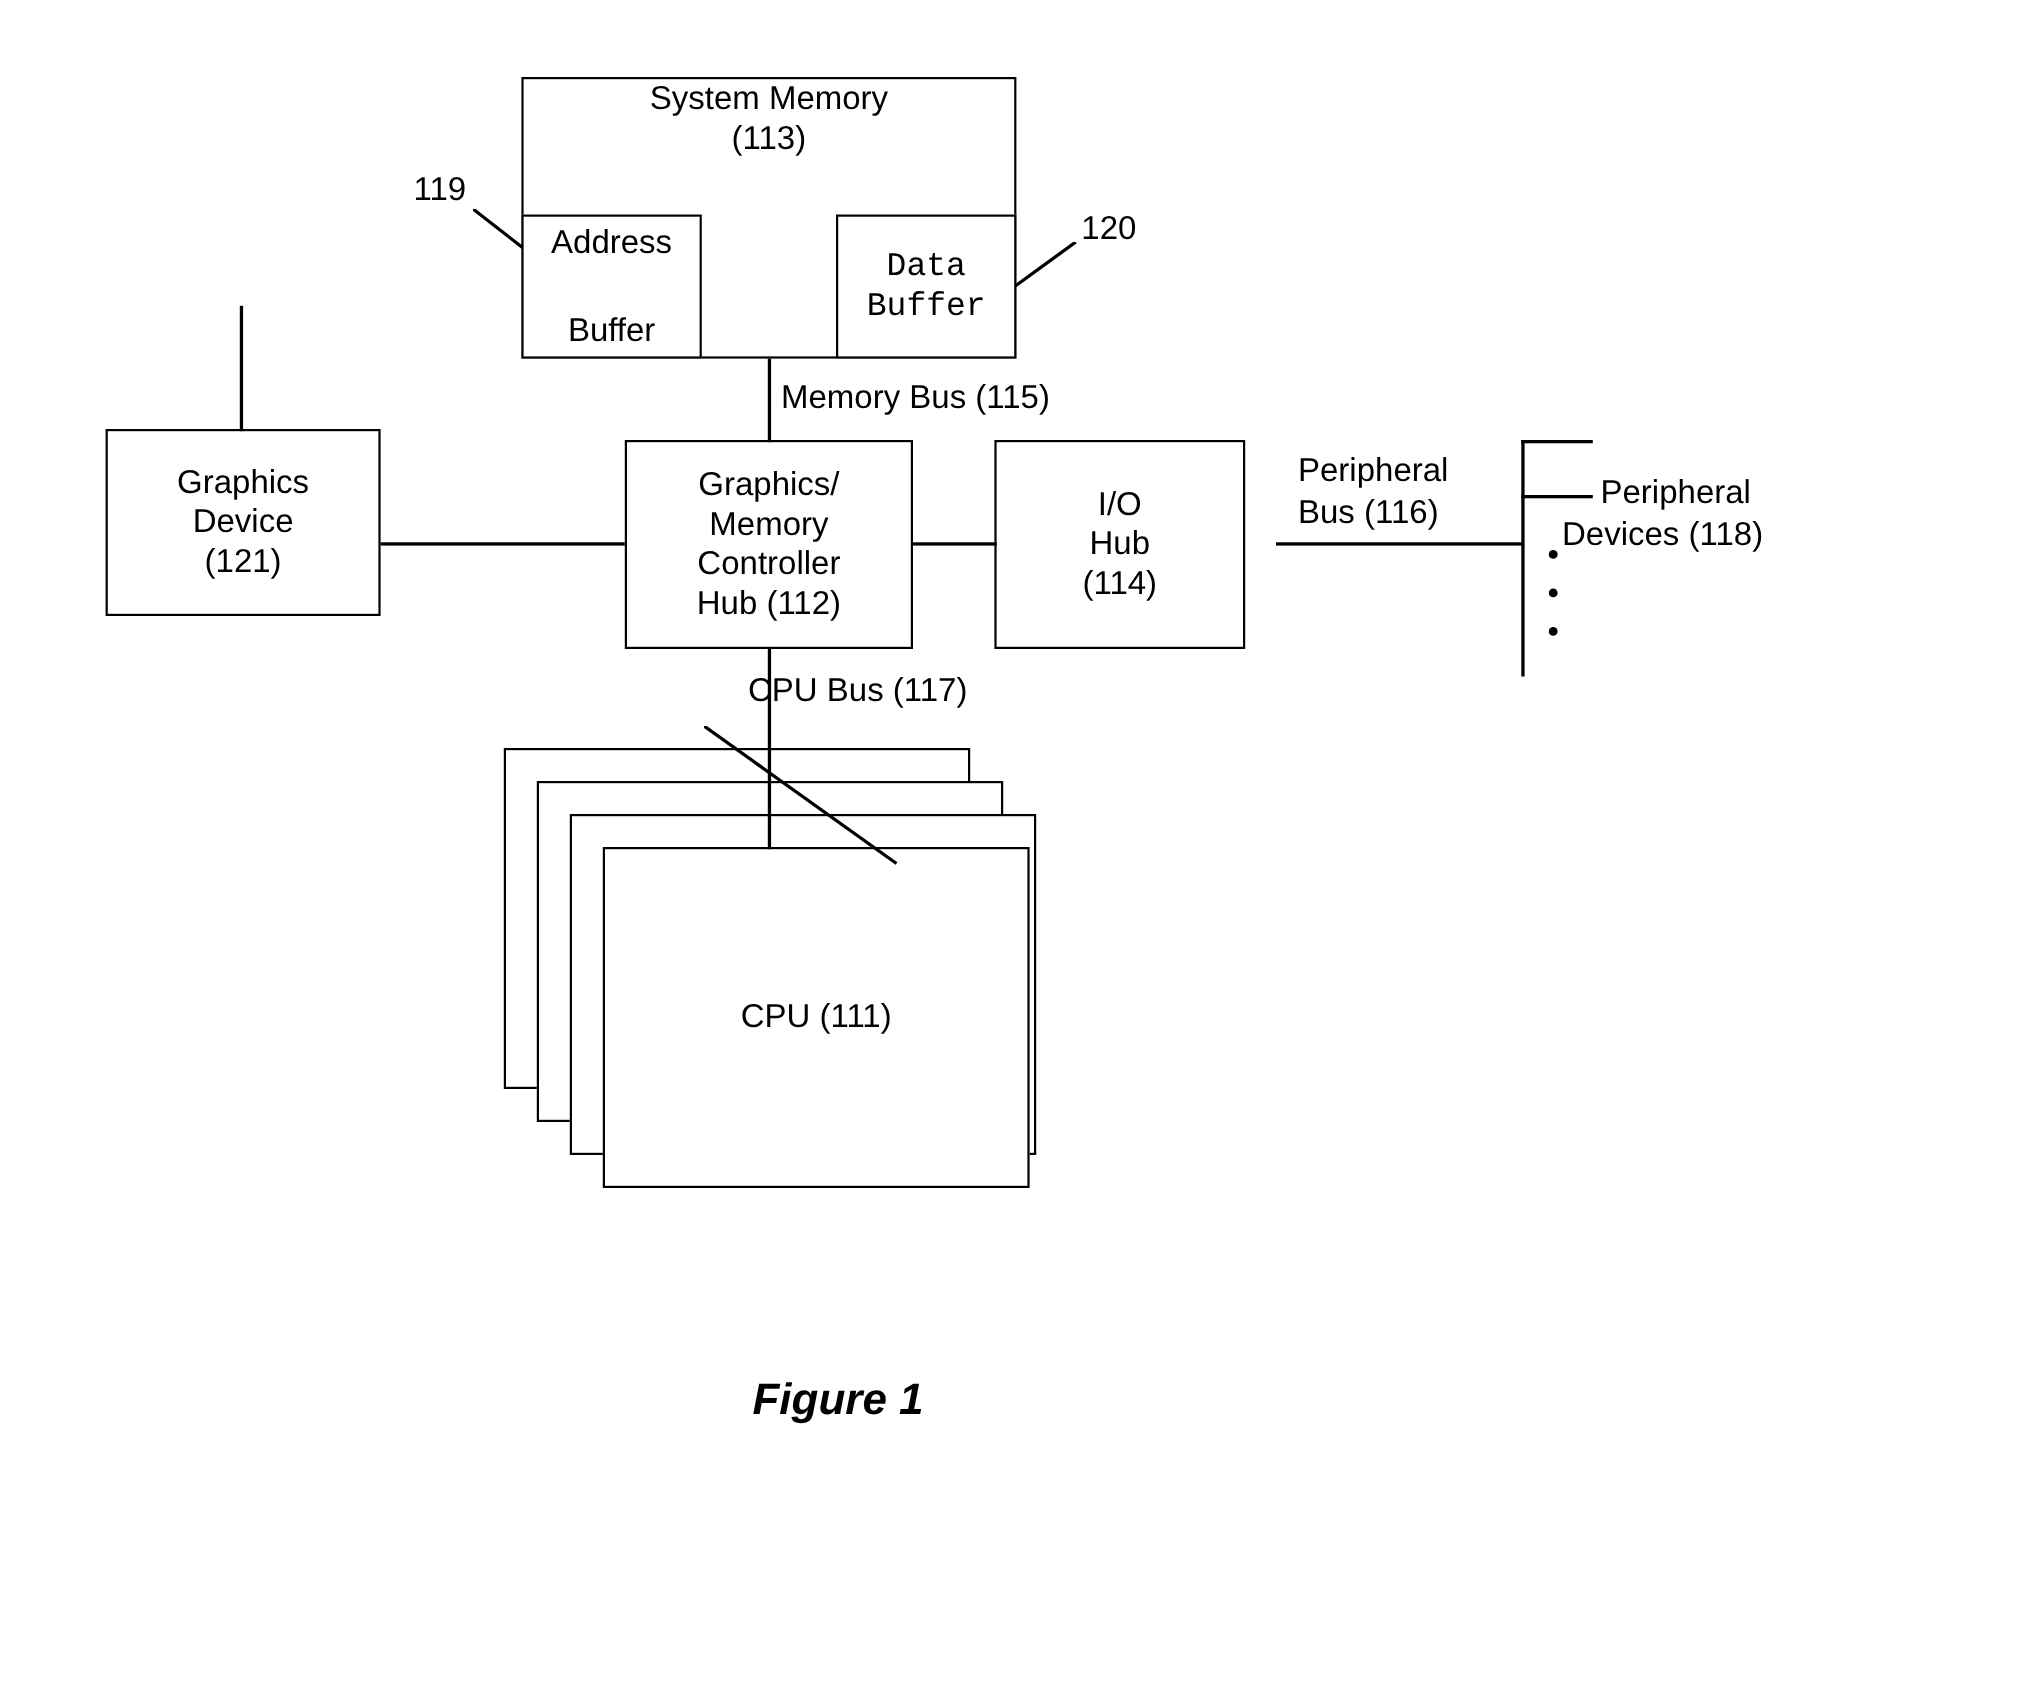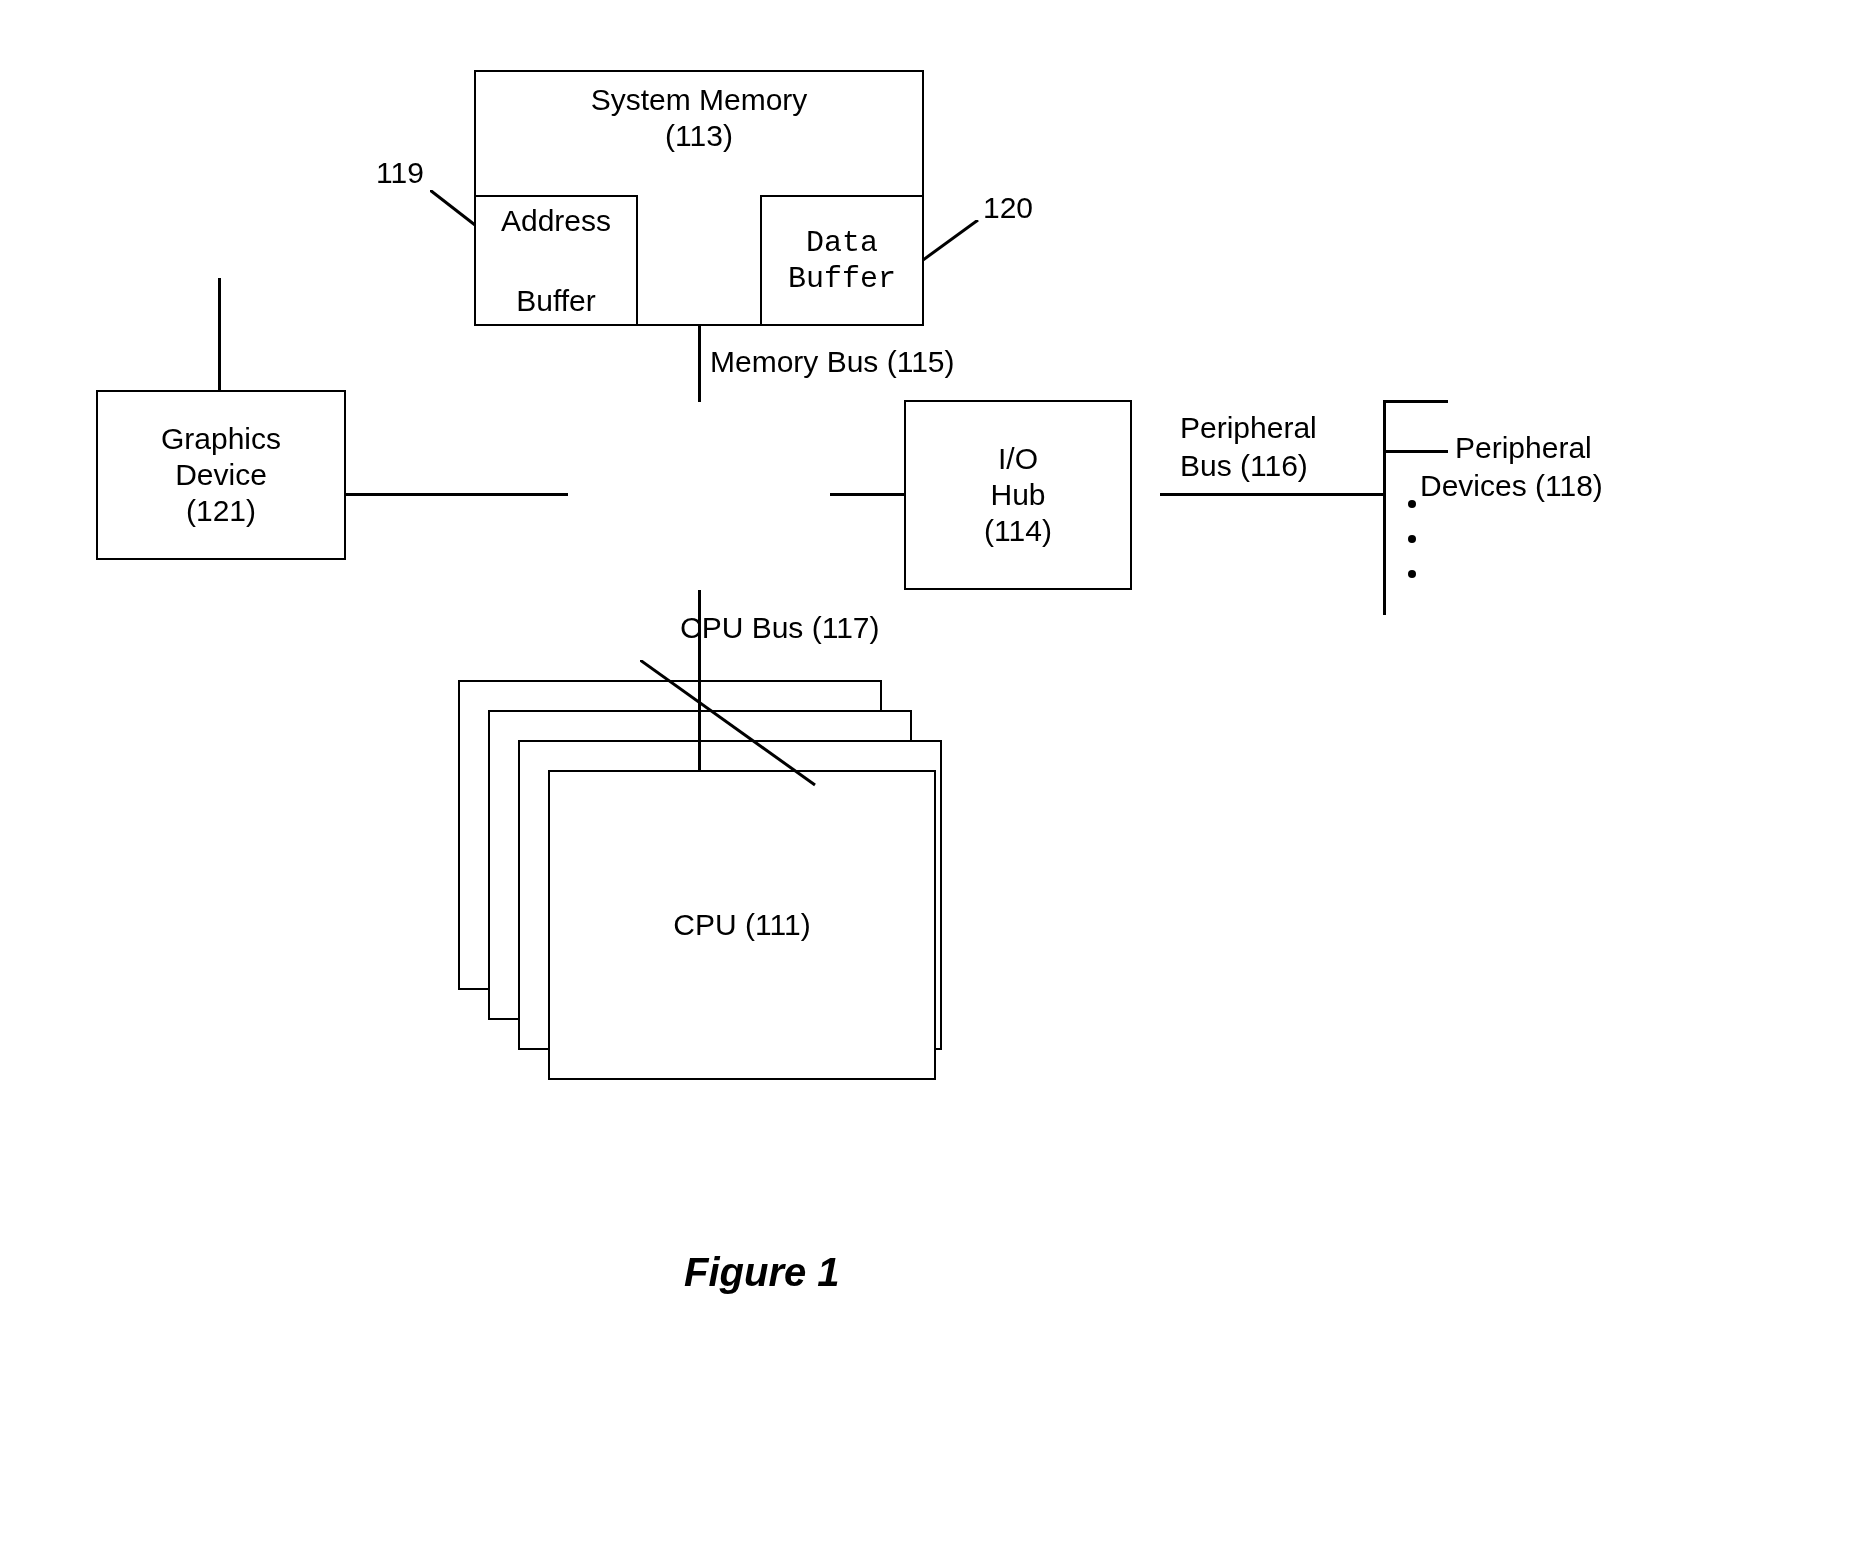--- a/index.html
+++ b/index.html
@@ -60,21 +60,21 @@
 
 <div class="canvas">
 
 
   <div class="box" style="left:96px; top:390px; width:250px; height:170px;">
     <span>Graphics</span>
     <span>Device</span>
     <span>(121)</span>
   </div>
 
-  <div class="box" style="left:474px; top:70px; width:450px; height:256px; justify-content:flex-start; padding-top:10px;">
+  <div class="box" style="left:474px; top:70px; width:450px; height:256px; justify-content:flex-start; padding-top:0;">
     <span>System Memory</span>
     <span>(113)</span>
   </div>
 
   <div class="box" style="left:474px; top:195px; width:164px; height:131px;gap:44px;">
     <span>Address</span>
     <span>Buffer</span>
   </div>
 
   <div class="box" style="left:760px; top:195px; width:164px; height:131px;font-family:Liberation Mono, monospace;">
@@ -85,20 +85,26 @@
   <span class="label" style="left:376px; top:155px;">119</span>
   <svg style="position:absolute; left:430px; top:190px; width:60px; height:50px;">
     <line x1="0" y1="0" x2="45" y2="35" stroke="#000" stroke-width="3"></line>
   </svg>
 
   <span class="label" style="left:983px; top:190px;">120</span>
   <svg style="position:absolute; left:923px; top:220px; width:60px; height:50px;">
     <line x1="55" y1="0" x2="0" y2="40" stroke="#000" stroke-width="3"></line>
   </svg>
 
+  <div class="box" style="left:568px; top:400px; width:262px; height:190px;">
+    <span>Graphics/</span>
+    <span>Memory</span>
+    <span>Controller</span>
+    <span>Hub (112)</span>
+  </div>
 
   <div class="box" style="left:904px; top:400px; width:228px; height:190px;">
     <span>I/O</span>
     <span>Hub</span>
     <span>(114)</span>
   </div>
 
   <div class="box" style="left:458px; top:680px; width:424px; height:310px; z-index:1;"></div>
   <div class="box" style="left:488px; top:710px; width:424px; height:310px; z-index:2;"></div>
   <div class="box" style="left:518px; top:740px; width:424px; height:310px; z-index:3;"></div>

